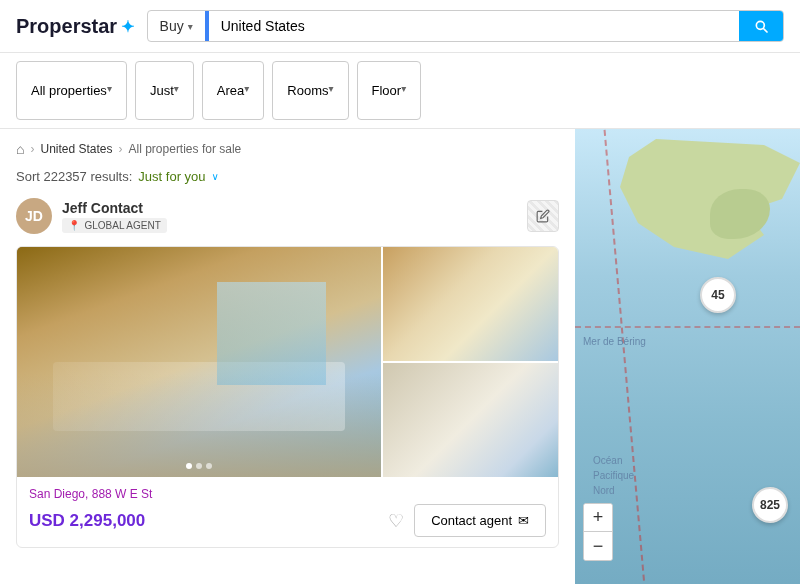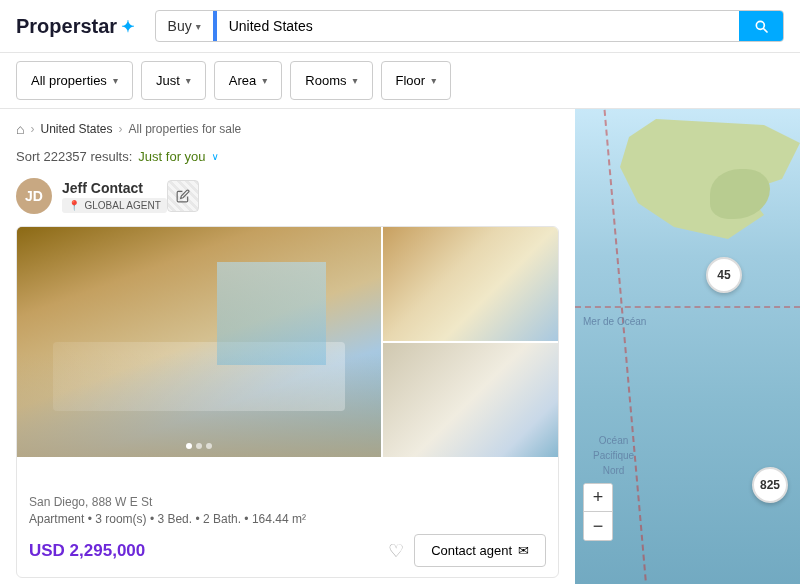--- a/index.html
+++ b/index.html
@@ -1,48 +1,48 @@
 <!DOCTYPE html>
 <html><head>
   <meta charset="utf-8">
   <style>
     * { box-sizing: border-box; margin: 0; padding: 0; }
     body { font-family: -apple-system, BlinkMacSystemFont, 'Segoe UI', sans-serif; font-size: 14px; color: #333; background: #fff; width: 800px; height: 584px; overflow: hidden; }
 
     
-    .header { display: flex; align-items: center; padding: 10px 16px; border-bottom: 1px solid #e5e5e5; gap: 20px; background: #fff; }
+    .header { display: flex; align-items: center; padding: 10px 16px; border-bottom: 1px solid #e5e5e5; gap: 12px; background: #fff; }
     .logo { display: flex; align-items: center; gap: 4px; font-size: 20px; font-weight: 700; color: #1a1a2e; white-space: nowrap; }
     .logo-star { color: #00aaff; font-size: 16px; }
     .search-bar { display: flex; flex: 1; border: 1px solid #ccc; border-radius: 4px; overflow: hidden; }
     .search-buy { display: flex; align-items: center; padding: 7px 12px; border-right: 4px solid #3b82f6; cursor: pointer; gap: 4px; font-size: 14px; white-space: nowrap; }
     .search-location { flex: 1; border: none; outline: none; padding: 7px 12px; font-size: 14px; }
     .search-btn { background: #00aaff; border: none; padding: 7px 14px; cursor: pointer; display: flex; align-items: center; justify-content: center; }
     .search-btn svg { fill: white; }
 
     
     .filter-bar { display: flex; align-items: center; padding: 8px 16px; border-bottom: 1px solid #e5e5e5; gap: 8px; background: #fff; }
-    .filter-btn { display: flex; align-items: center; gap: 6px; padding: 11px 14px; border: 1px solid #ccc; border-radius: 4px; cursor: pointer; font-size: 13px; background: #fff; }
+    .filter-btn { display: flex; align-items: flex-start; padding: 21px 14px; border: 1px solid #ccc; border-radius: 4px; cursor: pointer; font-size: 13px; background: #fff; }
     .chevron { font-size: 10px; color: #666; }
 
     
     .main { display: flex; height: calc(584px - 48px - 44px); }
 
     
     .left-panel { width: 575px; overflow-y: auto; padding: 12px 16px; flex-shrink: 0; }
     .breadcrumb { display: flex; align-items: center; gap: 6px; font-size: 12px; color: #666; margin-bottom: 12px; }
     .breadcrumb-home { font-size: 14px; }
     .breadcrumb-sep { color: #aaa; }
     .breadcrumb-link { color: #333; cursor: pointer; }
     .page-title { font-size: 26px; font-weight: 700; margin-bottom: 10px; color: #1a1a1a; line-height: 1.2; }
     .sort-bar { display: flex; align-items: center; gap: 6px; font-size: 13px; color: #555; margin-bottom: 14px; }
     .sort-highlight { color: #4d7c0f; cursor: pointer; font-weight: 500; }
     .sort-chevron { font-size: 10px; color: #00aaff; }
 
     
-    .agent-card { display: flex; align-items: center; margin-bottom: 12px; }
+    .agent-card { display: flex; align-items: center; justify-content: space-between; margin-bottom: 12px; }
     .agent-info { display: flex; align-items: center; gap: 10px; }
     .agent-avatar { width: 36px; height: 36px; border-radius: 50%; background: #c8a882; overflow: hidden; display: flex; align-items: center; justify-content: center; font-size: 14px; font-weight: 600; color: #fff; }
     .agent-details { display: flex; flex-direction: column; gap: 2px; }
     .agent-name { font-size: 14px; font-weight: 600; }
     .agent-badge { display: flex; align-items: center; gap: 4px; font-size: 10px; color: #555; background: #f0f0f0; padding: 2px 6px; border-radius: 3px; width: fit-content; }
     .edit-btn { width: 32px; height: 32px; border: 1px solid #ddd; border-radius: 4px; display: flex; align-items: center; justify-content: center; cursor: pointer; background: repeating-linear-gradient(45deg, #f5f5f5 0px, #f5f5f5 3px, #e8e8e8 3px, #e8e8e8 6px); }
 
     
     .property-card { border: 1px solid #e5e5e5; border-radius: 6px; overflow: hidden; }
     .property-images { display: grid; grid-template-columns: 1fr 175px; gap: 2px; height: 230px; }
@@ -69,21 +69,21 @@
       background: linear-gradient(135deg, #c8a060 0%, #e8d8b0 40%, #f0e8c8 60%, #a8c8e0 100%);
     }
     
     .img-living {
       width: 100%; height: 100%;
       background: linear-gradient(135deg, #d0c8b0 0%, #f0ece0 50%, #c8d8e8 80%, #88b8d0 100%);
     }
 
     .property-info { padding: 10px 12px; }
     .property-title { font-size: 13px; font-weight: 600; margin-bottom: 4px; }
-    .property-address { font-size: 12px; color: #737373; margin-bottom: 3px; margin-top: 28px; }
+    .property-address { font-size: 12px; color: #a21caf; margin-bottom: 3px; }
     .property-details { font-size: 12px; color: #666; margin-bottom: 8px; }
     .property-footer { display: flex; align-items: center; justify-content: space-between; }
     .property-price { font-size: 17px; font-weight: 700; color: #6d28d9; }
     .property-actions { display: flex; align-items: center; gap: 10px; }
     .heart-btn { cursor: pointer; color: #aaa; font-size: 18px; }
     .contact-btn { padding: 8px 16px; background: #fff; border: 1px solid #ccc; border-radius: 4px; font-size: 13px; cursor: pointer; display: flex; align-items: center; gap: 6px; }
 
     
     .img-dots { position: absolute; bottom: 8px; left: 50%; transform: translateX(-50%); display: flex; gap: 4px; }
     .dot { width: 6px; height: 6px; border-radius: 50%; background: rgba(255,255,255,0.6); }
@@ -230,21 +230,20 @@
             <div class="img-kitchen"></div>
           </div>
           <div class="img-small">
             <div class="img-living"></div>
           </div>
         </div>
       </div>
 
       <div class="property-info">
         <div class="property-address">San Diego, 888 W E St</div>
-        <div class="property-details">Apartment • 3 room(s) • 3 Bed. • 2 Bath. • 164.44 m²</div>
         <div class="property-footer">
           <span class="property-price">USD 2,295,000</span>
           <div class="property-actions">
             <span class="heart-btn">♡</span>
             <button class="contact-btn">
               <span>Contact agent</span>
               <span>✉</span>
             </button>
           </div>
         </div>
@@ -255,28 +254,28 @@
 
   <div class="map-panel">
     <div class="map-bg">
 
       <div class="map-dashed-line"></div>
       <div class="map-dashed-line2"></div>
 
       <div class="map-land"></div>
       <div class="map-land-2"></div>
 
-      <div class="map-label" style="top: 42%; left: 8px;">Mer de Océan</div>
-      <div class="map-label" style="bottom: 25%; left: 18px; line-height: 1.5; text-align: center; margin-top: 12px;">
+      <div class="map-label" style="top: 42%; left: 8px;">Mer de Béring</div>
+      <div class="map-label" style="bottom: 25%; left: 18px; line-height: 1.5;  margin-top: 12px;">
         <span>Océan</span><br>
         <span>Pacifique</span><br>
         <span>Nord</span>
       </div>
 
-      <div class="map-cluster" style="top: 30%; right: 58px;">
+      <div class="map-cluster" style="top: 30%; right: 64px;">
         <span>45</span>
       </div>
       <div class="map-cluster" style="bottom: 20%; right: 12px; justify-content: center;">
         <span>825</span>
       </div>
 
       <div class="map-zoom">
         <button class="map-zoom-btn">+</button>
         <button class="map-zoom-btn">−</button>
       </div>

